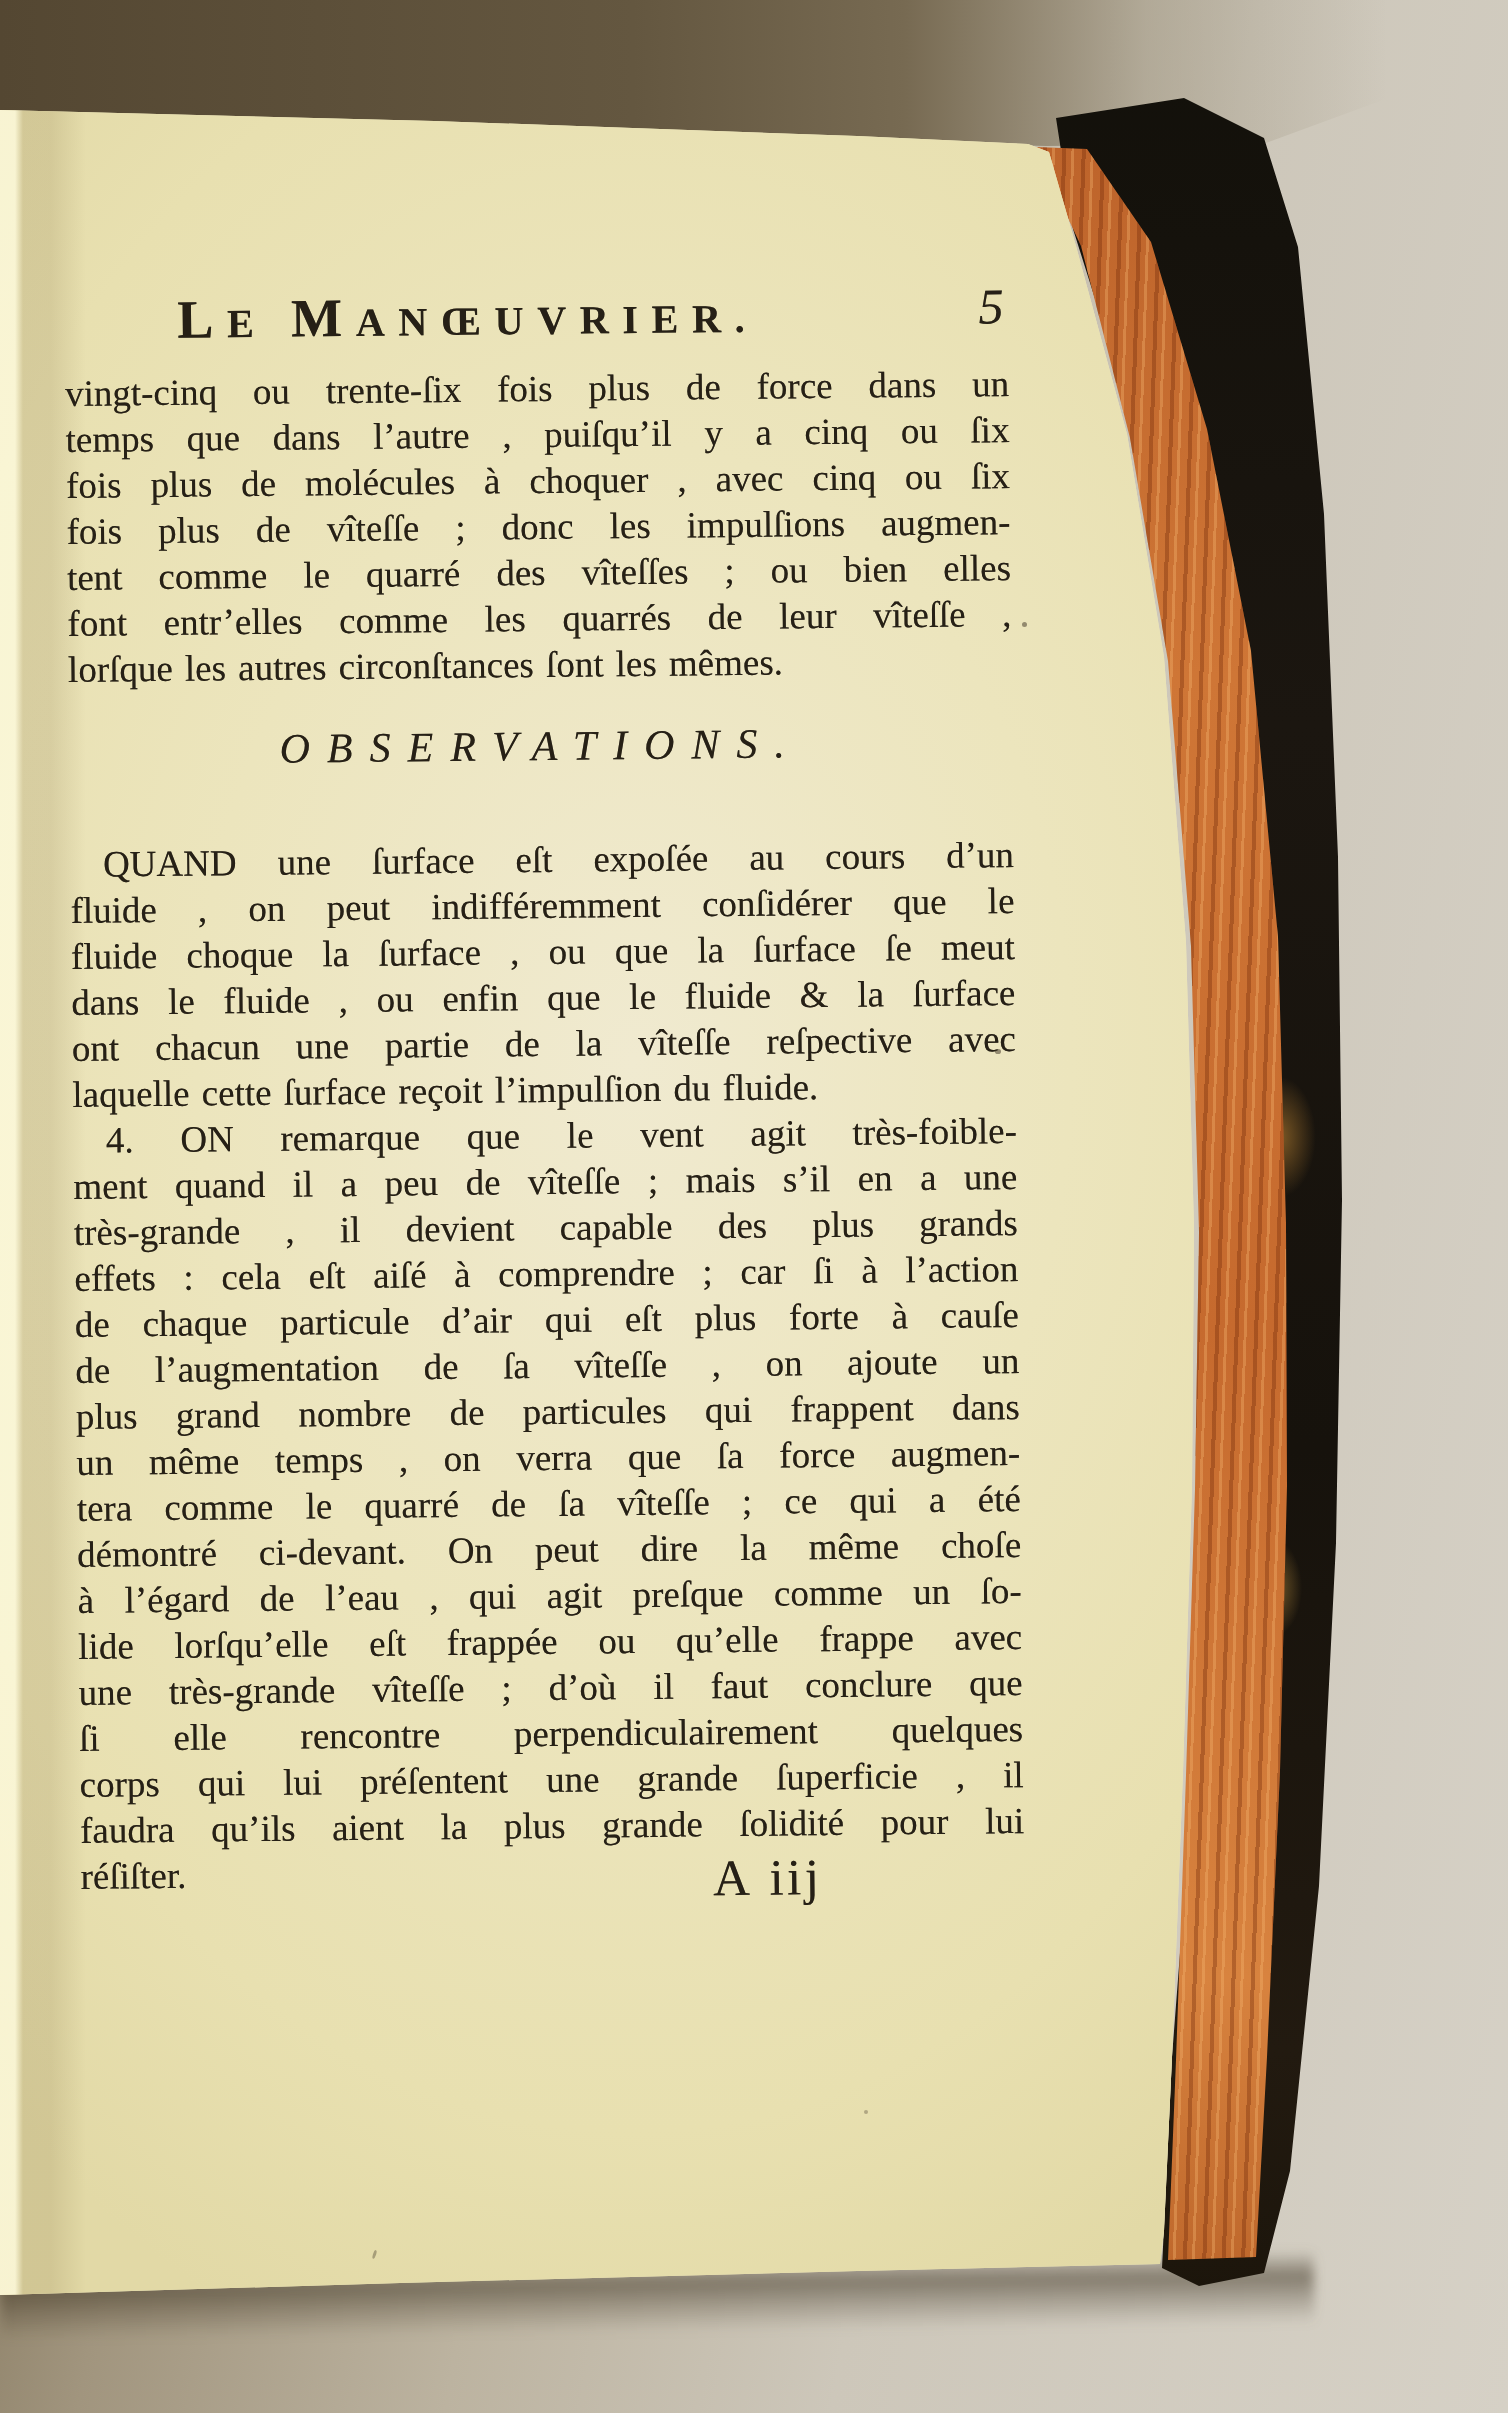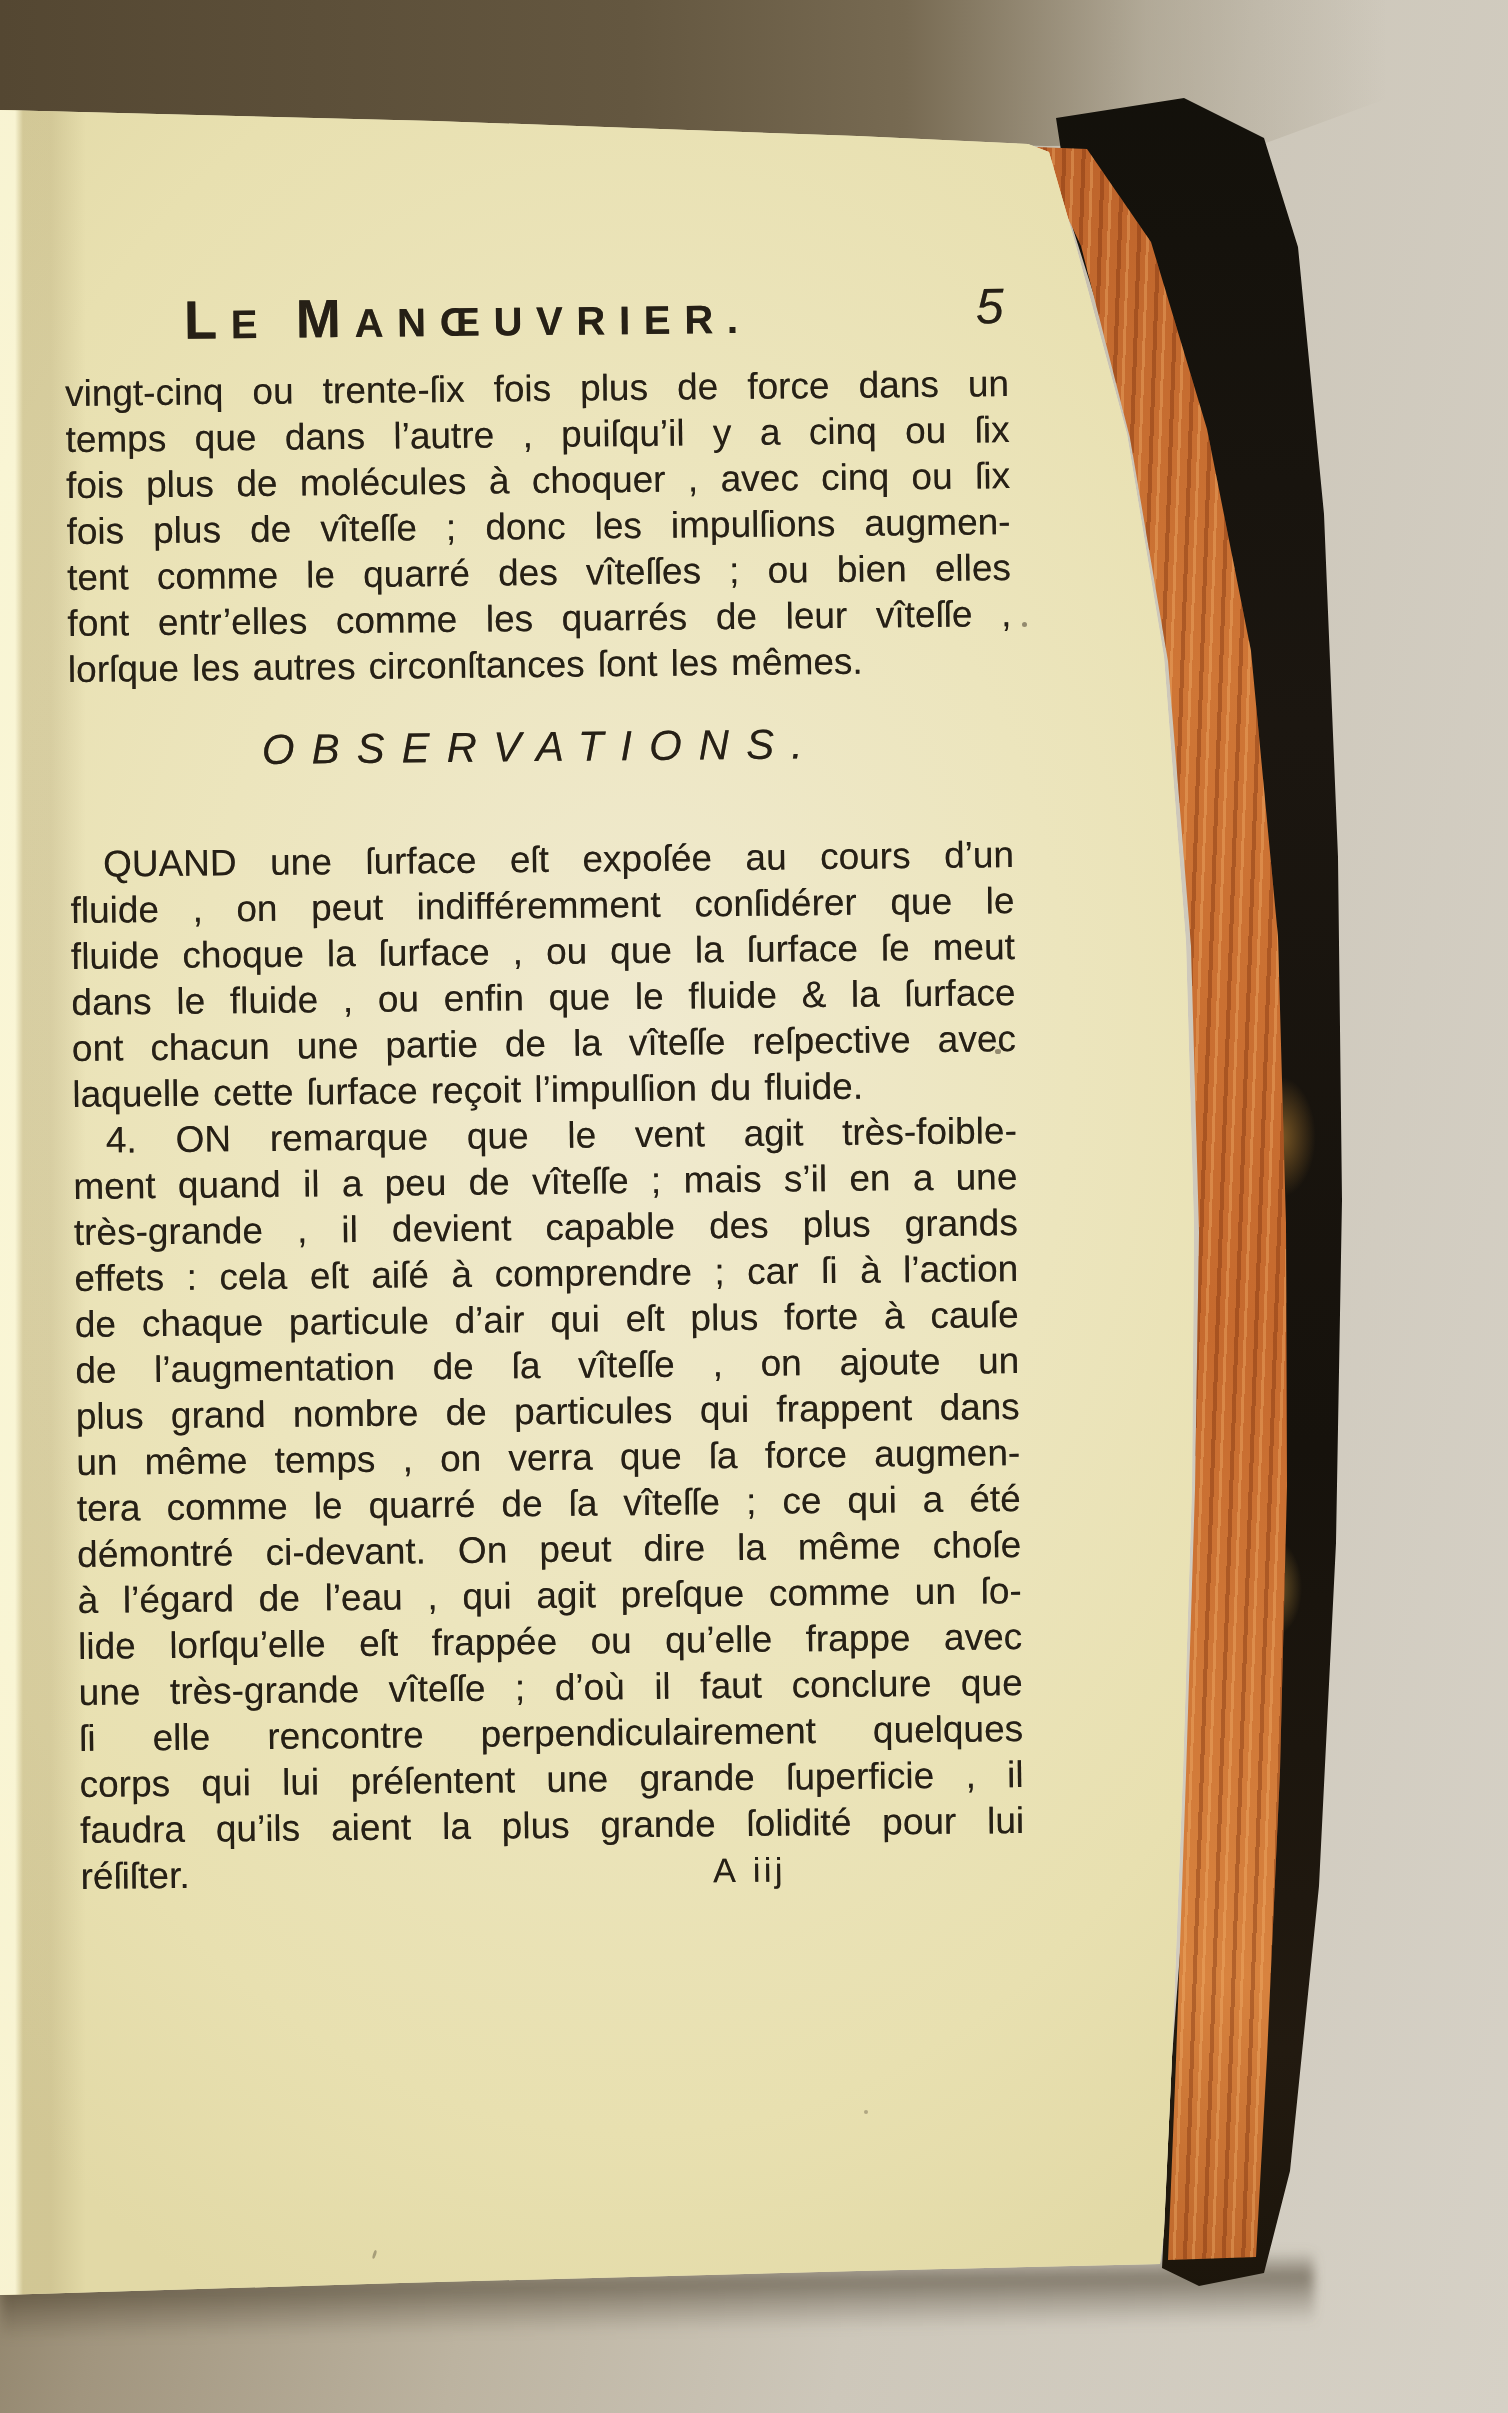--- a/index.html
+++ b/index.html
@@ -1,18 +1,18 @@
 <!DOCTYPE html>
 <html style="font-size:9.1px"><head>
 <meta charset="utf-8">
 <style>
   html,body{margin:0;padding:0;background:#cdc7ba;}
   #stage{
     position:relative;width:1508px;height:2413px;overflow:hidden;
-    font-family:Liberation Sans, sans-serif;
+    font-family:Liberation Serif, serif;
   }
   
   .backdrop{
     position:absolute;inset:0;z-index:0;
     background:linear-gradient(100deg,#5e5138 0%,#7e7157 12%,#a1957e 26%,#bcb3a0 45%,#cdc7ba 65%,#d6d1c6 100%);
   }
   .top-band{
     position:absolute;left:0;top:0;width:1508px;height:171px;z-index:1;
     background:linear-gradient(90deg,#544732 0%,#645740 42%,#776a52 60%,rgba(150,140,118,.45) 76%,rgba(170,162,144,0) 92%);
     clip-path:polygon(0 0,1508px 0,1508px 54px,1263px 144px,1046px 146px,0 118px);
@@ -86,21 +86,21 @@
   }
   .text-line.last-line{text-align-last:left;}
   .text-line.first-line{text-indent:33px;}
   .section-heading{
     font-style:italic;font-size:42px;line-height:57px;letter-spacing:17px;
     text-align:center;margin-top:30px;margin-bottom:32px;white-space:nowrap;
     text-shadow:0 0 0.6px rgba(30,24,15,.55);
   }
   .paragraph.p3{margin-top:62px;}
   .signature-mark{
-    position:absolute;left:67%;top:0;font-size:34px;letter-spacing:3.4px;
+    position:absolute;left:67%;top:8px;font-size:51px;letter-spacing:3.4px;
   }
   
   .ink-speck{position:absolute;background:#4a4030;border-radius:50%;z-index:8;opacity:.55;}
   .speck-1{left:1022px;top:622px;width:5.1px;height:5.1px;}
   .speck-2{left:995px;top:1049px;width:5.7px;height:4.6px;}
   .speck-3{left:373px;top:2250px;width:3.4px;height:9.1px;transform:rotate(18deg);opacity:.4;}
   .speck-4{left:864px;top:2110px;width:4px;height:4px;opacity:.35;}
 </style>
 </head>
 <body>

